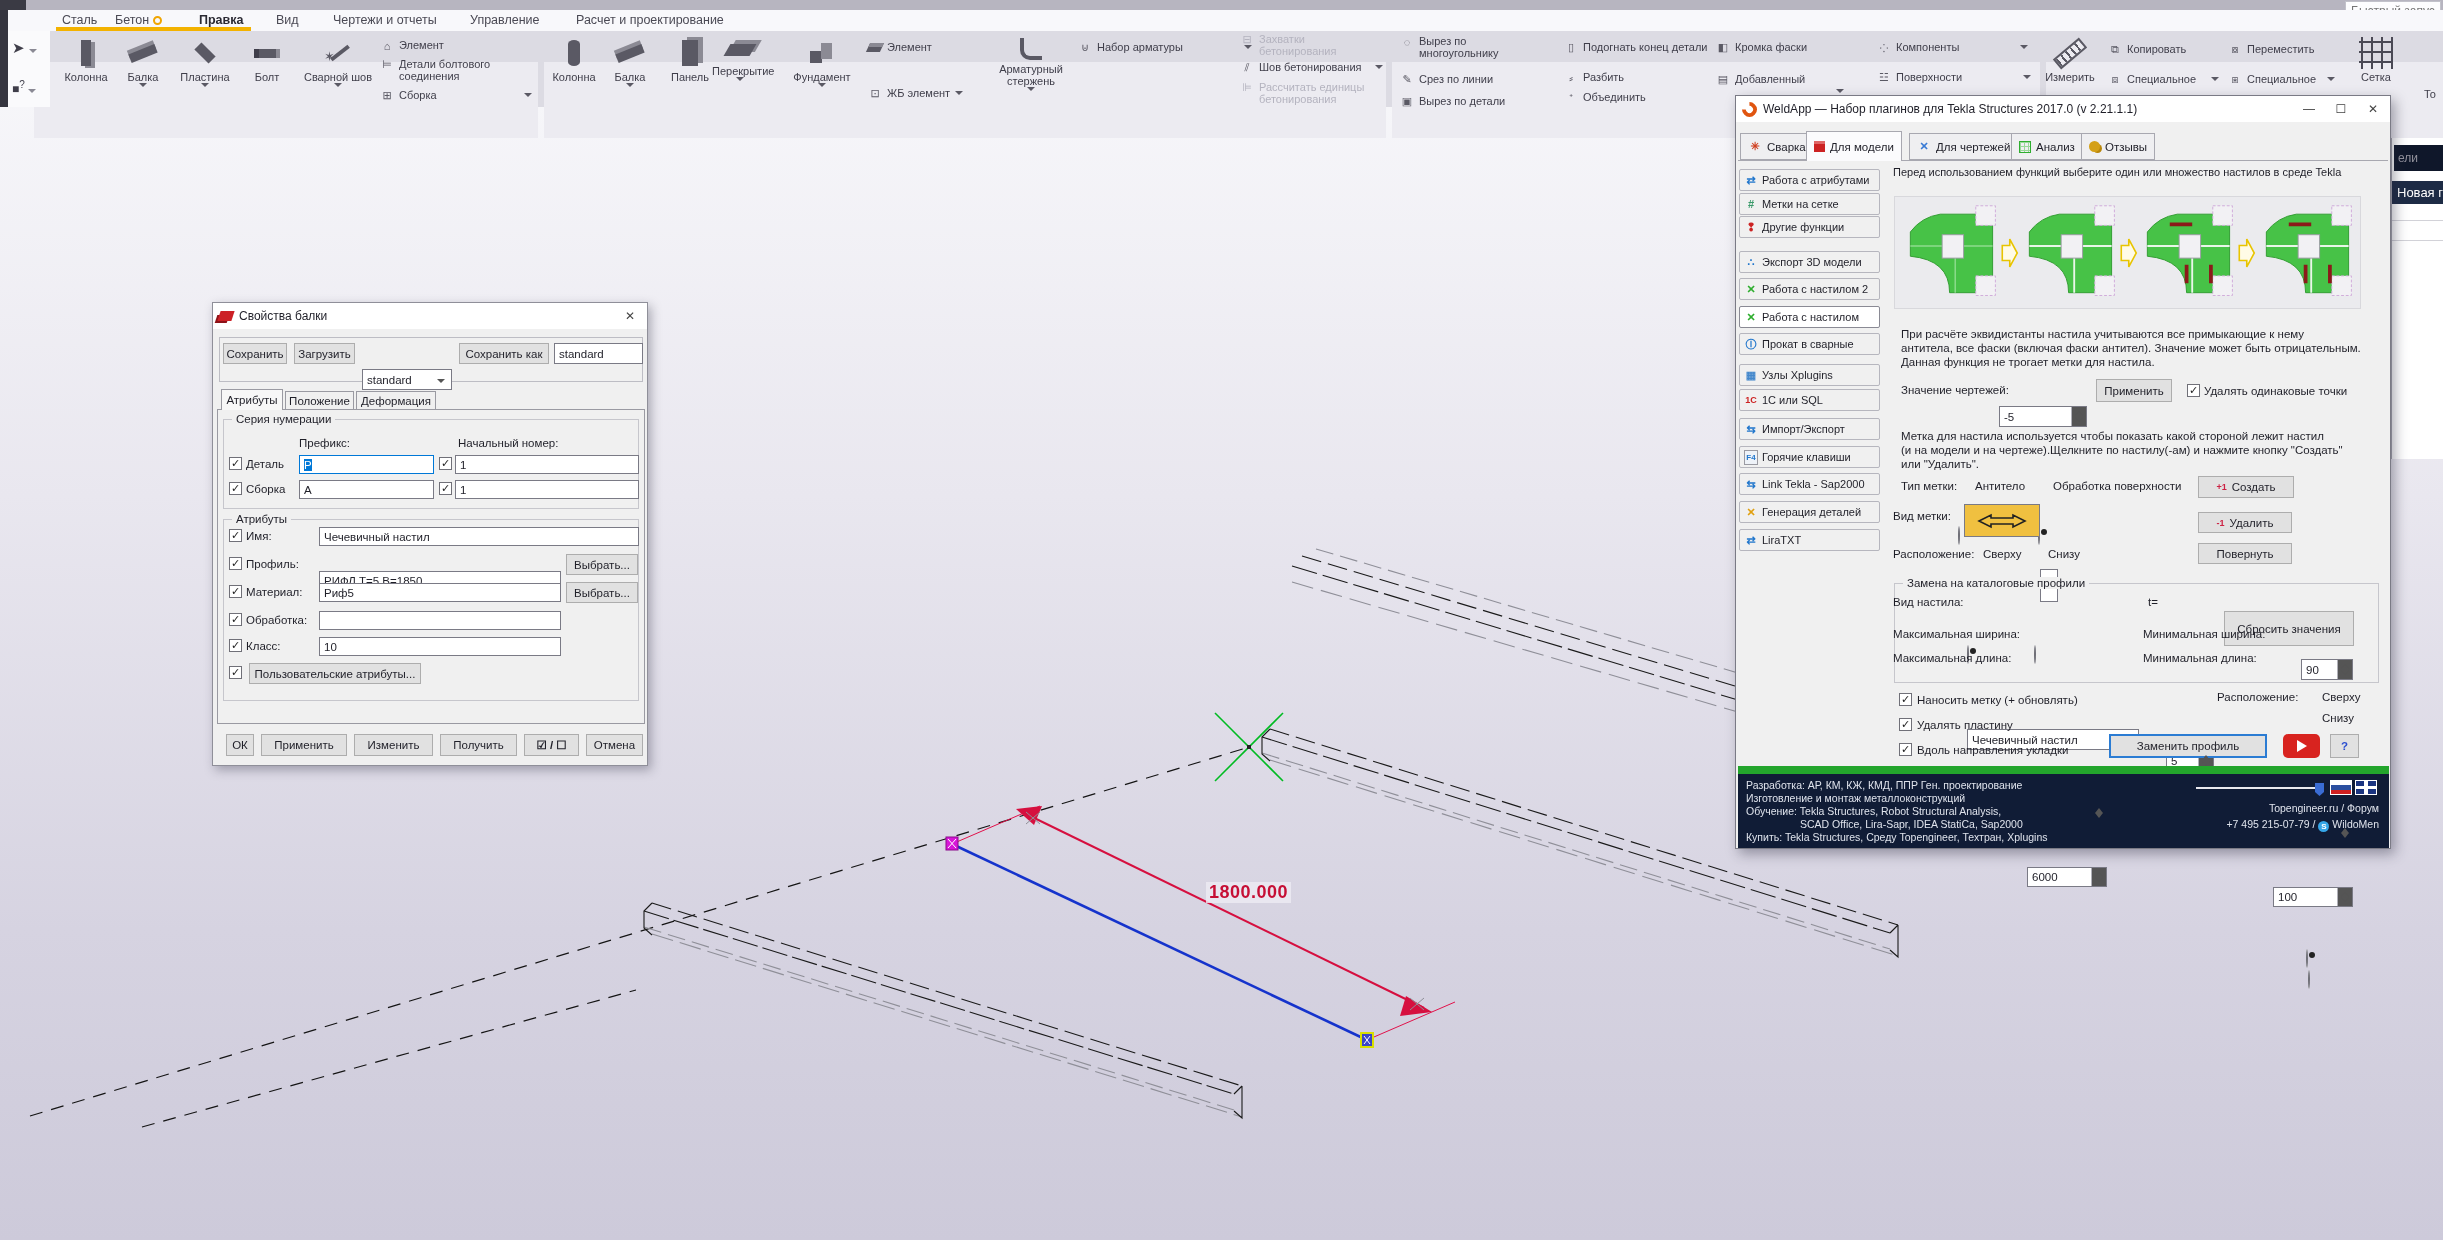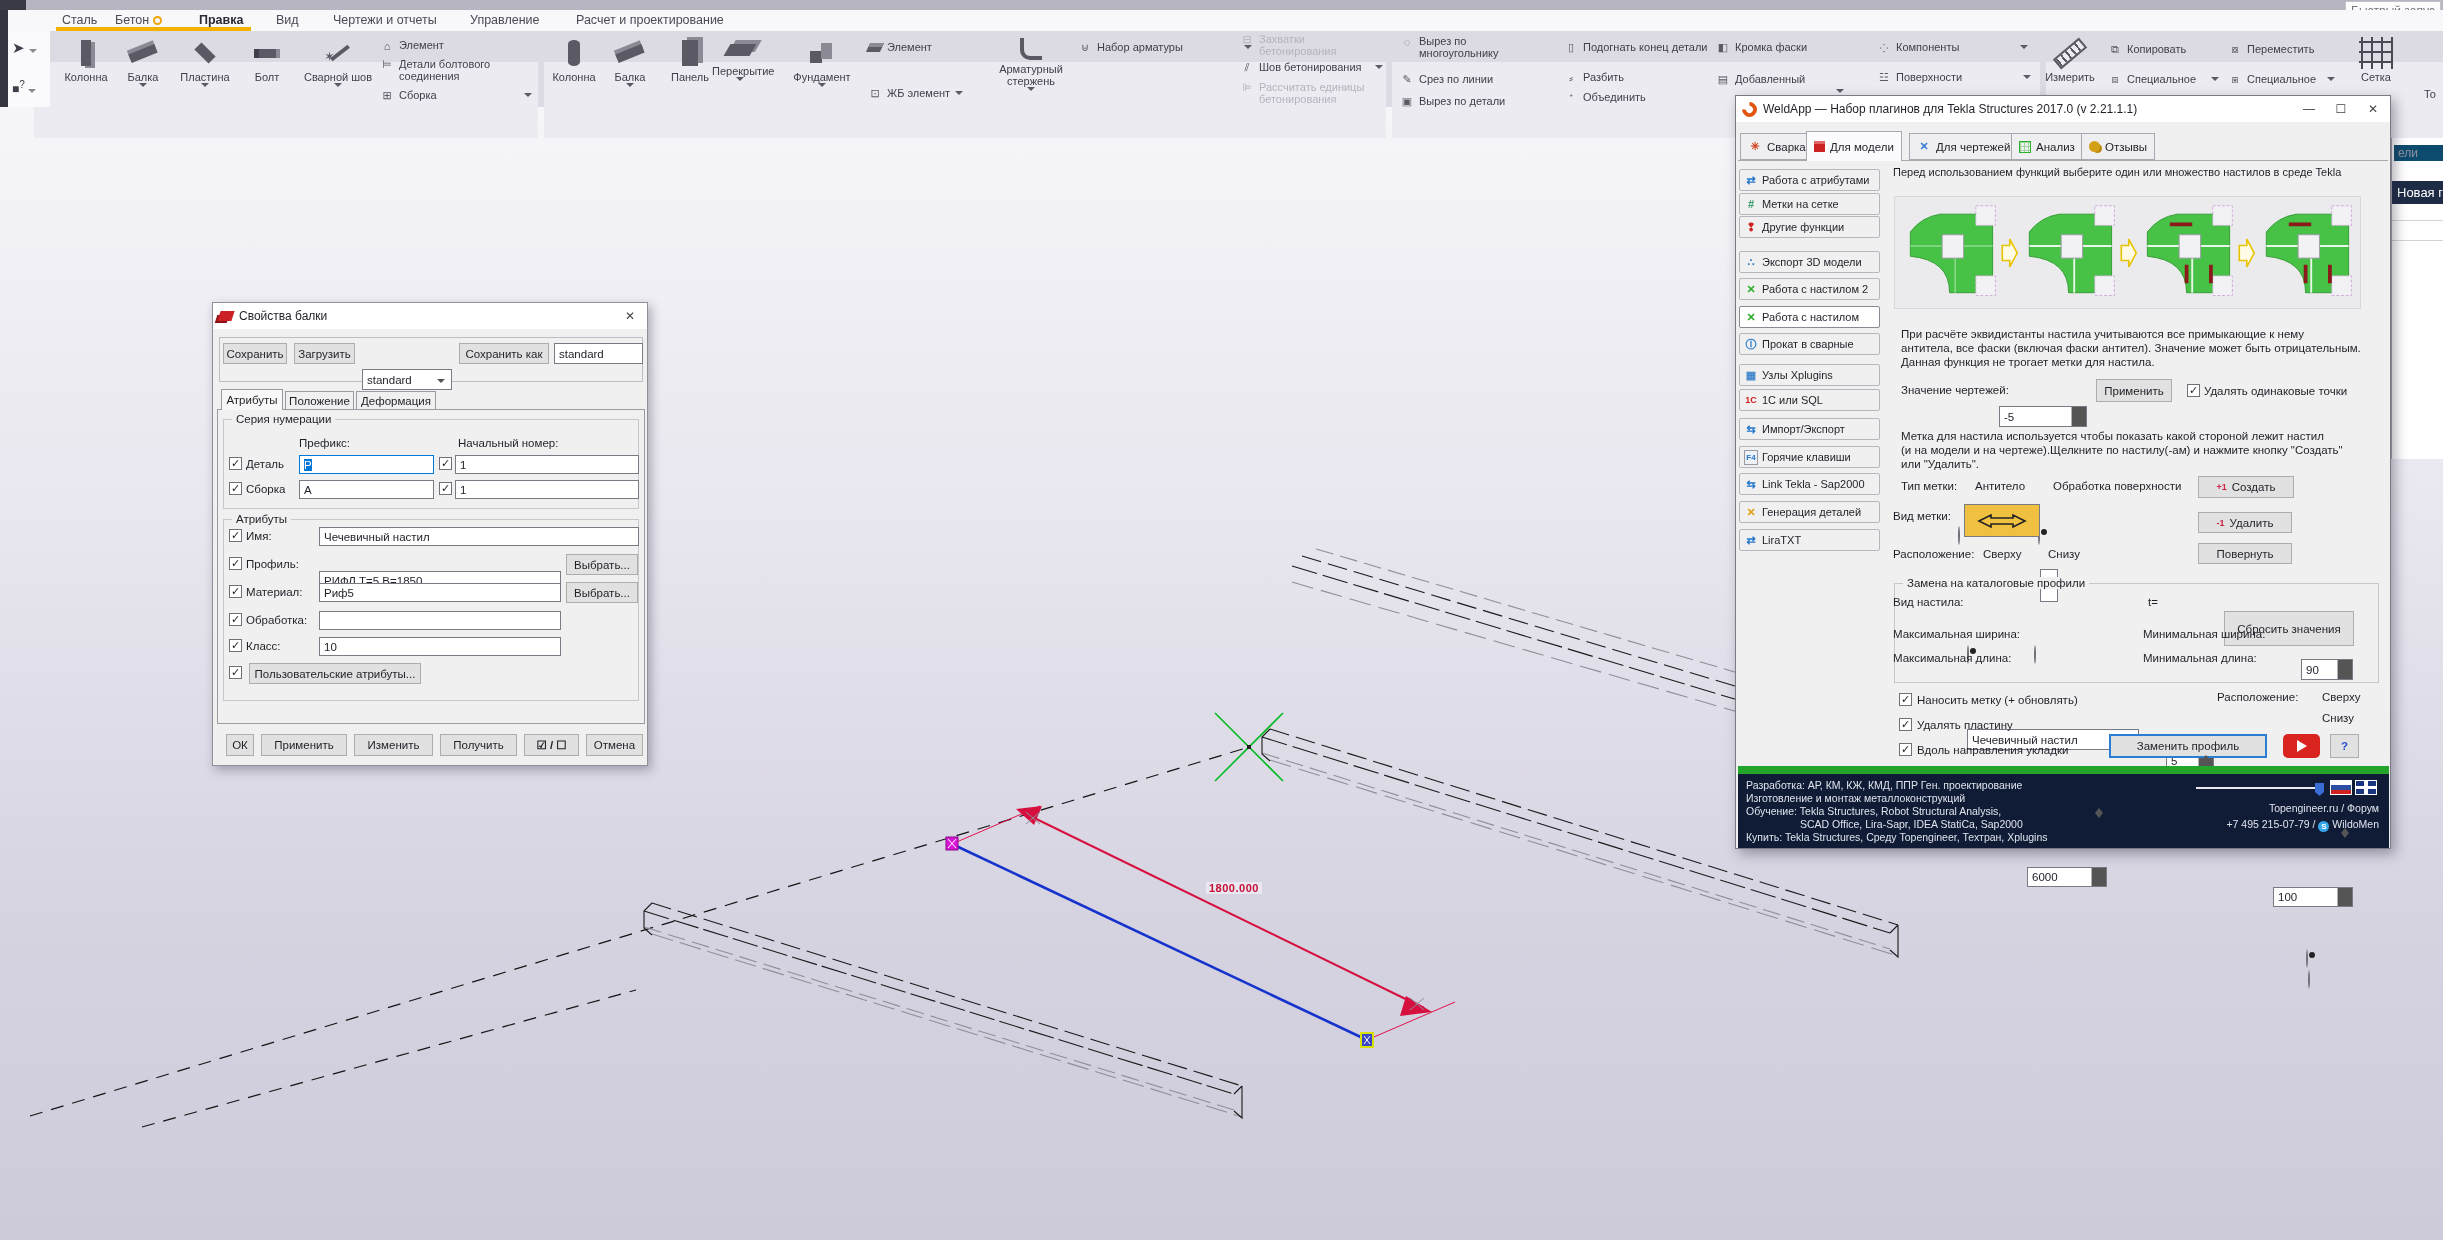--- a/index.html
+++ b/index.html
@@ -48,27 +48,27 @@
   .i-rebar { width:22px; height:22px; border-left:4px solid #5a5964; border-bottom:4px solid #5a5964; border-bottom-left-radius:10px; }
   .i-ruler { width:34px; height:13px; background:#ecebf1; border:2px solid #5a5964; transform:rotate(-40deg); 
     background-image:repeating-linear-gradient(90deg,#5a5964 0 2px,transparent 2px 6px); }
   .i-grid { width:34px; height:32px;
     background-image:linear-gradient(#4a4955 2px,transparent 2px),linear-gradient(90deg,#4a4955 2px,transparent 2px);
     background-size:10px 10px; background-position:2px 4px; }
   .cursor-ico { font-size:15px; color:#3f3e4a; }
 
   
   .canvas-svg { left:0; top:0; z-index:1; }
-  .dim-label { left:1206px; top:882px; z-index:1; color:#c60f35; font-size:11px; font-weight:bold;
+  .dim-label { left:1206px; top:882px; z-index:1; color:#c60f35; font-size:18px; font-weight:bold;
     background:rgba(236,234,242,.85); padding:0 3px; letter-spacing:.5px; }
 
   
   .right-panel { left:2391px; top:99px; width:52px; height:360px; background:#ffffff; border-left:1px solid #a9a9b2; z-index:2; }
   .rp-close { position:absolute; left:14px; top:5px; font-size:14px; color:#6a6a74; }
-  .rp-btn { position:absolute; left:2px; top:46px; width:50px; height:16px; background:#0c4a6e; color:#94939e;
+  .rp-btn { position:absolute; left:2px; top:46px; width:50px; height:26px; background:#0f172a; color:#94939e;
     font-size:12px; display:flex; align-items:center; padding-left:4px; }
   .rp-head { position:absolute; left:0px; top:82px; width:52px; height:23px; background:#1d2b45; color:#fff;
     font-size:13px; display:flex; align-items:center; padding-left:5px; white-space:nowrap; overflow:hidden; }
   .rp-line { position:absolute; left:0; width:52px; height:1px; background:#d2d2d8; }
 
   
   .win { background:#f0f0f0; border:1px solid #8f8f99; box-shadow:3px 4px 10px rgba(40,40,60,.35); }
   .titlebar { position:relative; height:26px; background:#ffffff; display:flex; align-items:center; padding:0 6px; }
   .title-text { font-size:12px; color:#1f1f28; margin-left:6px; white-space:nowrap; }
   .winbtn { width:30px; height:22px; display:flex; align-items:center; justify-content:center; color:#444; font-size:12px; }

